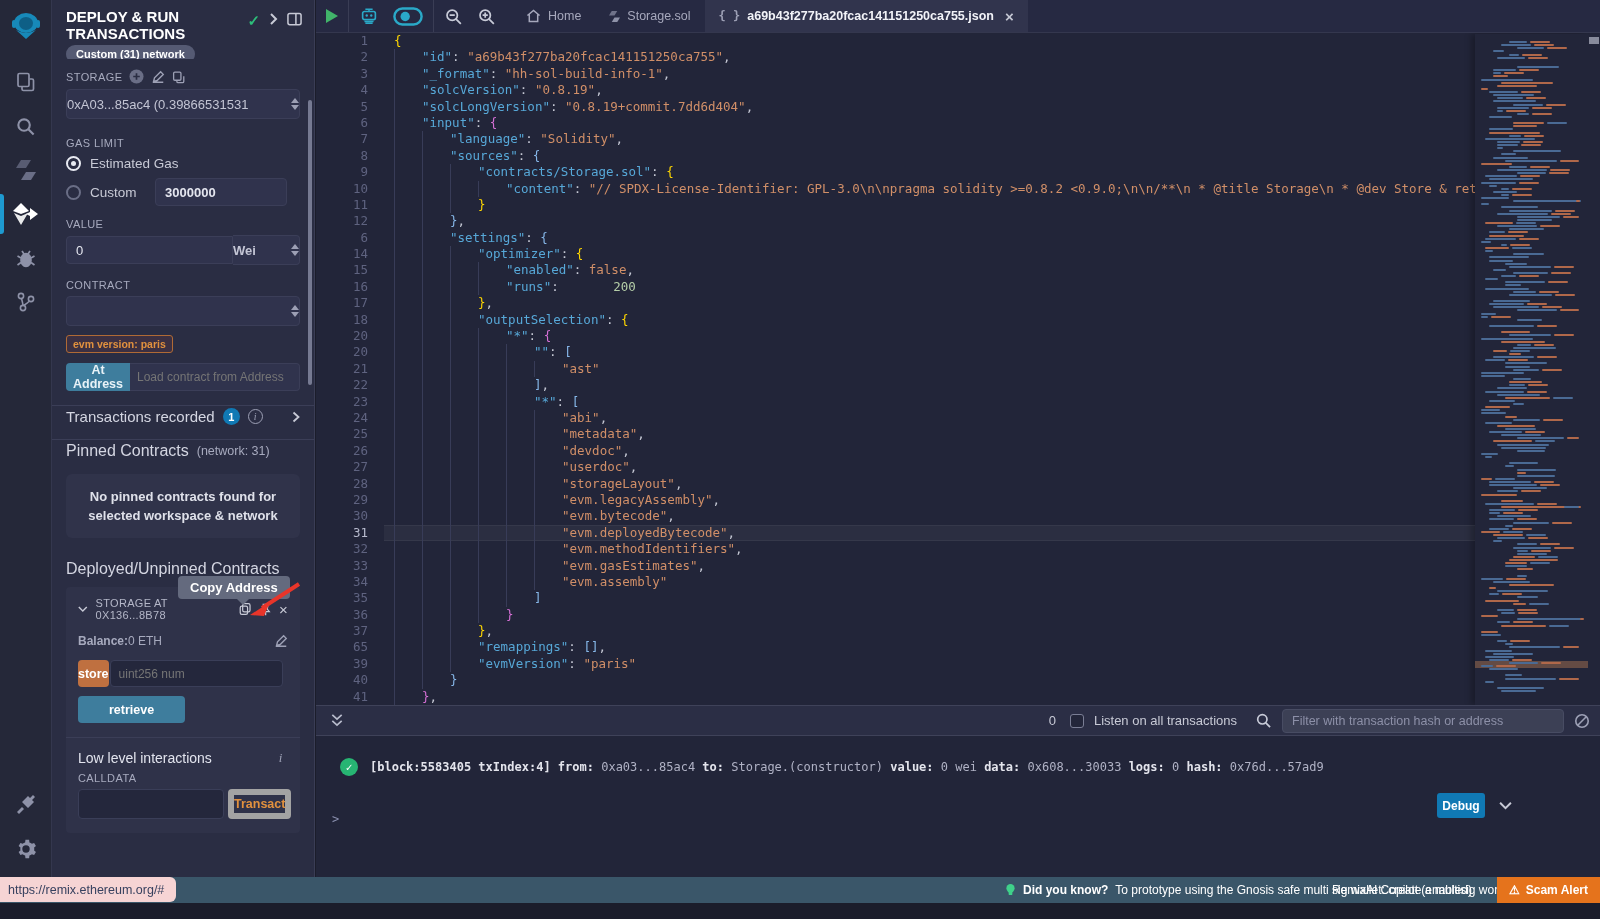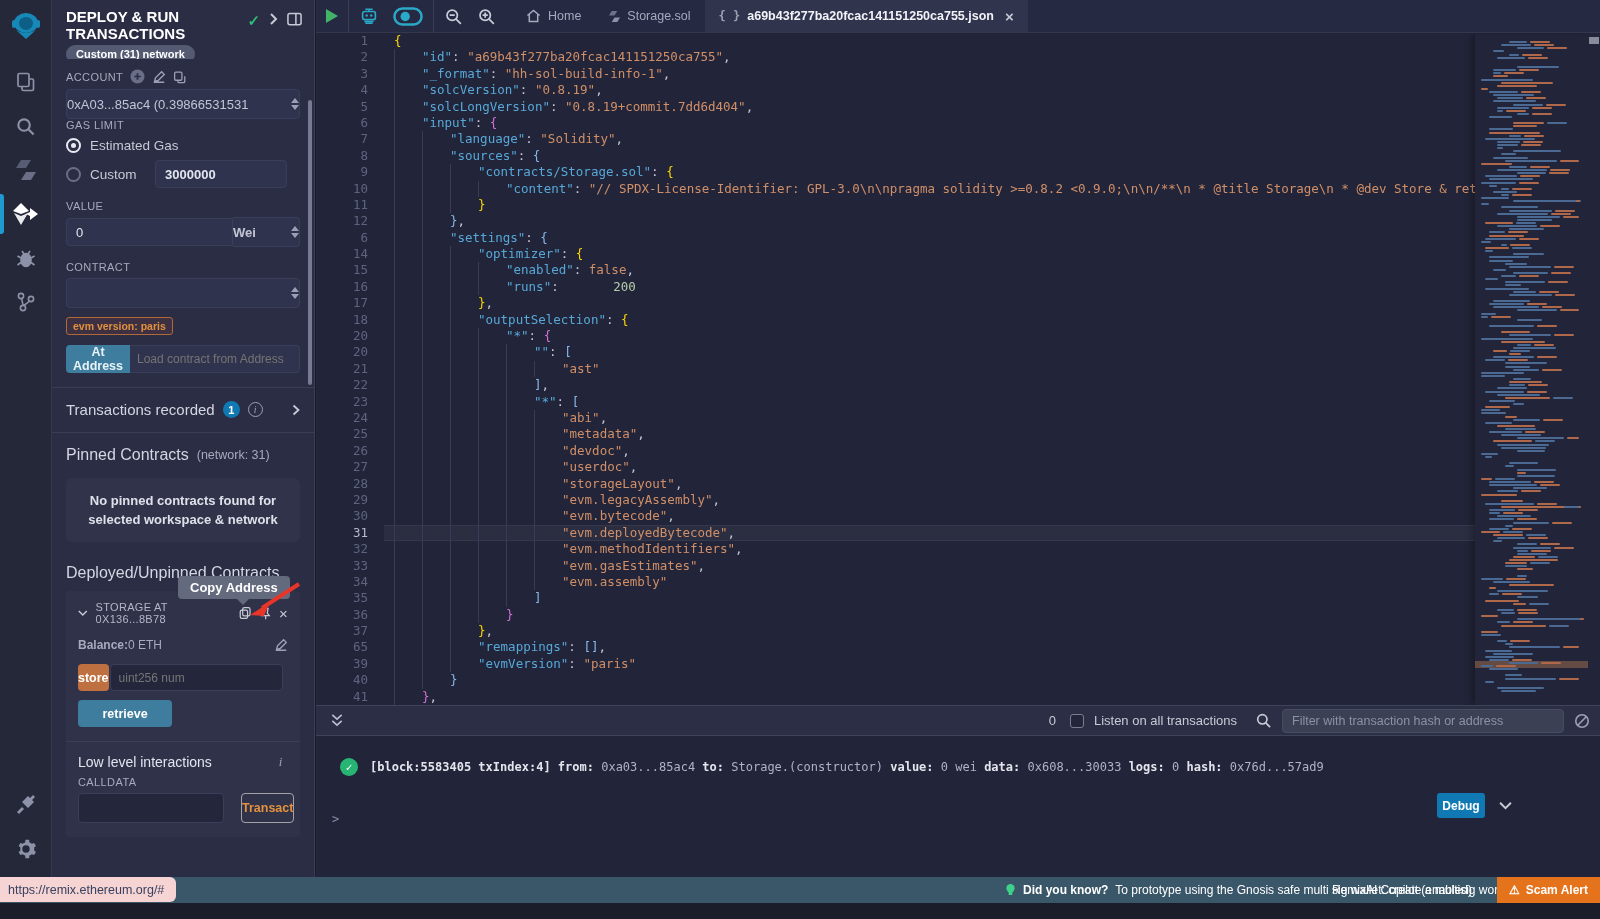--- a/index.html
+++ b/index.html
@@ -44,42 +44,42 @@
   .tinput { background:#30334d; border:1px solid #3b3e58; border-radius:4px; height:28px;
     color:#e4e6ef; font-size:13px; padding:0 9px; font-weight:bold; width:132px; }
   .row { display:flex; align-items:center; }
   .evmbadge { display:inline-block; margin:9px 0 10px; background:#3c3042; border:1px solid #b06a35;
     color:#e2913e; font-size:10.5px; font-weight:bold; padding:2px 6px; border-radius:3px; }
   .btn-teal { background:#3e7d9d; color:#e8f2f7; font-weight:bold; font-size:12.5px; border:none;
     border-radius:4px 0 0 4px; height:28px; width:89px; cursor:pointer; }
   .load-input { background:#30334d; border:1px solid #3b3e58; border-left:none; border-radius:0 4px 4px 0;
     height:28px; flex:1; color:#8d90a8; font-size:12px; padding:0 7px; }
   .pdivider { border-top:1px solid #3b3e57; margin:14px -14px 0; }
-  .sechead { display:flex; align-items:center; gap:8px; font-size:15px; color:#d4d6e2; margin-top:13px; }
+  .sechead { display:flex; align-items:center; gap:8px; font-size:15px; color:#d4d6e2; margin-top:2px; }
   .badge-count { background:#1079b4; color:#fff; width:17px; height:17px; border-radius:50%;
     font-size:11px; font-weight:bold; display:flex; align-items:center; justify-content:center; }
   .iicon { width:15px; height:15px; border:1px solid #9da0b5; border-radius:50%; color:#9da0b5;
     font-size:10px; display:flex; align-items:center; justify-content:center; font-style:italic;
     font-family:"Liberation Serif", serif; }
   .emptybox { background:#30334a; border-radius:6px; margin-top:14px; padding:13px 10px;
     text-align:center; font-size:13px; font-weight:bold; color:#dfe1ea; line-height:19px; }
   .card { background:#2f3249; border-radius:4px; margin-top:9px; padding:10px 12px 14px; position:relative; }
   .cardtitle { display:flex; align-items:center; gap:8px; font-size:11px; color:#b4b7c8; letter-spacing:.3px; }
   .cardtitle .grow { flex:1; }
   .balrow { display:flex; align-items:center; margin-top:13px; font-size:12px; color:#a7aabe; }
   .btn-store { background:#bf7040; color:#fff; font-weight:bold; font-size:12.5px; border:none;
     border-radius:4px; height:27px; width:89px; cursor:pointer; }
   .uintinput { background:#24273c; border:1px solid #3a3e58; border-radius:4px; height:27px; flex:1;
     margin-left:1px; color:#7c809a; font-size:12px; padding:0 8px; }
   .btn-retrieve { background:#3e7d9d; color:#fff; font-weight:bold; font-size:12.5px; border:none;
-    border-radius:4px; height:27px; width:94px; cursor:pointer; margin-top:9px; }
+    border-radius:4px; height:27px; width:107px; cursor:pointer; margin-top:9px; }
   .lowhead { display:flex; align-items:center; font-size:14px; color:#e2e4ee; margin-top:12px; }
   .callinput { background:#24273c; border:1px solid #3a3e58; border-radius:4px; height:30px; width:146px; }
-  .btn-transact { background:transparent; border:1px solid #a3a3a3; color:#e2913e; font-weight:bold;
-    font-size:12.5px; border-radius:4px; height:30px; width:72px; margin-left:17px; cursor:pointer; }
+  .btn-transact { background:transparent; border:6px solid #a3a3a3; color:#e2913e; font-weight:bold;
+    font-size:12.5px; border-radius:4px; height:30px; width:72px; margin-left:4px; cursor:pointer; }
   .tooltip { position:absolute; left:126px; top:576px; background:#646a7e; color:#fff; font-weight:bold;
     font-size:13px; padding:4px 12px; border-radius:4px; z-index:6; white-space:nowrap; }
   .tooltip::after { content:""; position:absolute; left:58px; bottom:-6px; border-left:7px solid transparent;
     border-right:7px solid transparent; border-top:7px solid #646a7e; }
   #red-arrow { position:absolute; left:192px; top:580px; z-index:7; }
 
   
   #main { position:absolute; left:316px; top:0; right:0; height:877px; background:#222539; }
   #tabrow { position:absolute; left:0; top:0; right:0; height:33px; background:#262942;
     border-bottom:1px solid #34374e; display:flex; align-items:stretch; }
@@ -223,42 +223,42 @@
           <rect x="1" y="1" width="14" height="12" rx="2"></rect>
           <path d="M9.5 1 V13"></path>
         </svg>
     </div>
   </div>
 
   <div class="netclip"><span class="netbadge">Custom (31) network</span></div>
 
   <div class="pbody">
     <div class="plabel">
-      <span>ACCOUNT</span>
+      <span>STORAGE</span>
       <svg width="15" height="15" viewBox="0 0 16 16">
           <circle cx="8" cy="8" r="7.5" fill="#6a6e86"></circle>
           <path d="M8 4.5v7M4.5 8h7" stroke="#2a2d43" stroke-width="1.8"></path>
         </svg>
       <svg width="14" height="14" viewBox="0 0 16 16" fill="none" stroke="#9da0b5" stroke-width="1.6">
           <path d="M2 14 h12 M11 2 l3 3 -7 7 -4 1 1-4 7-7z"></path>
         </svg>
       <svg width="13" height="14" viewBox="0 0 16 16" fill="none" stroke="#9da0b5" stroke-width="1.6">
           <rect x="2" y="2" width="9" height="10" rx="1.5"></rect>
           <path d="M6 12 v1.5 a1.5 1.5 0 0 0 1.5 1.5 H13 a1.5 1.5 0 0 0 1.5-1.5 V7"></path>
         </svg>
     </div>
     <div class="pselect">
       <span style="overflow:hidden;white-space:nowrap">0xA03...85ac4 (0.39866531531</span>
       <span class="stepper">
           <i class="up"></i>
           <i class="dn"></i>
         </span>
     </div>
 
-    <div class="plabel" style="margin-top:0">
+    <div class="plabel" style="margin-top:18px">
         <span>GAS LIMIT</span>
       </div>
     <div class="radio-row">
       <span class="radio sel"></span>
       <span>Estimated Gas</span>
     </div>
     <div class="radio-row">
       <span class="radio"></span>
       <span style="width:56px">Custom</span>
       <input class="tinput" value="3000000" style="">

